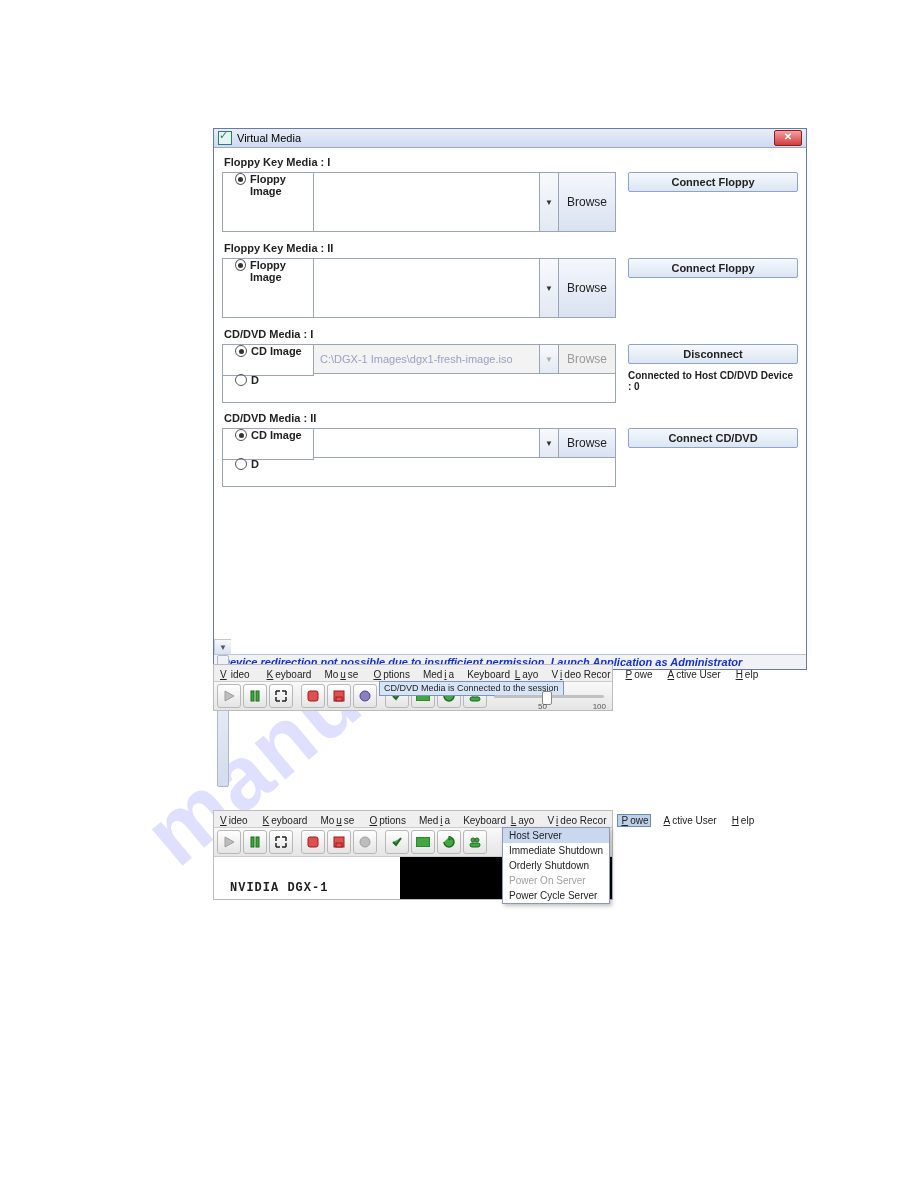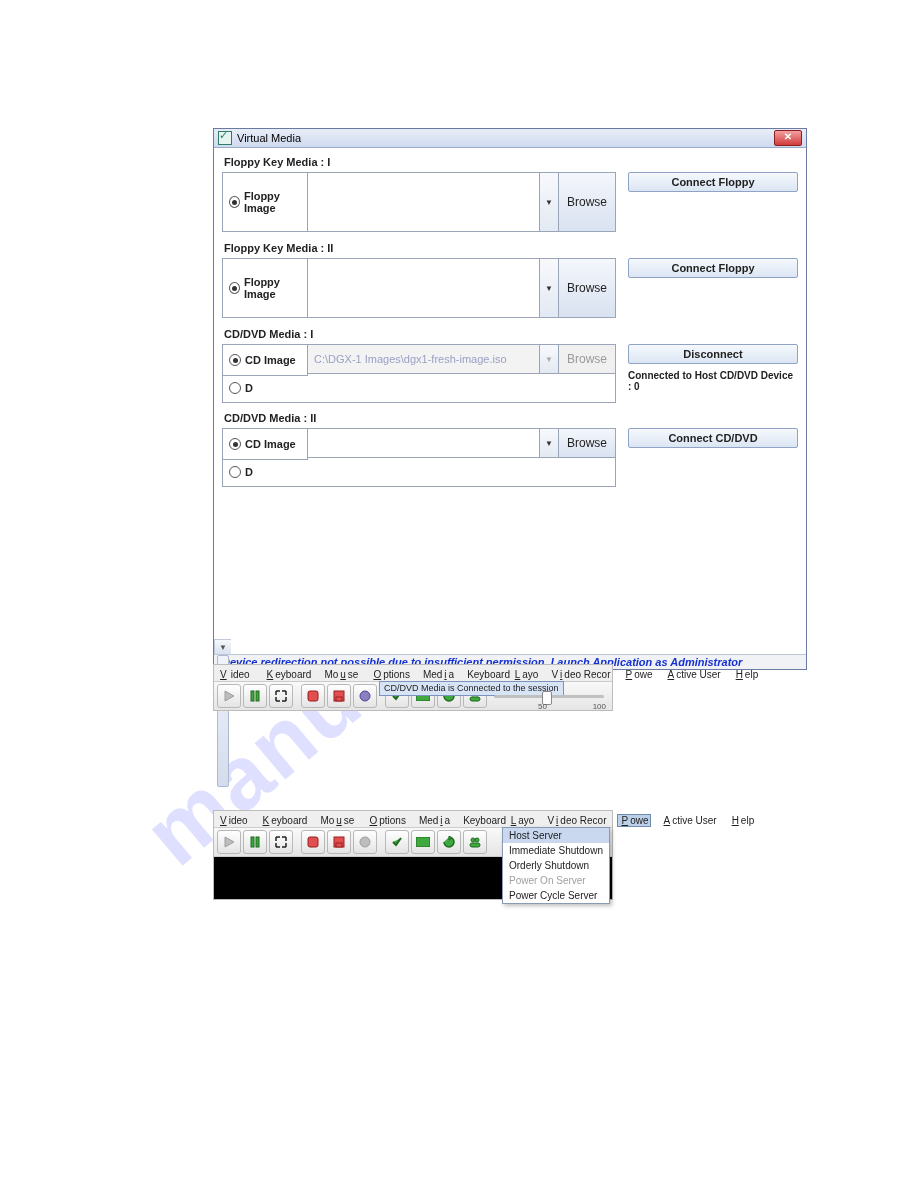--- a/index.html
+++ b/index.html
@@ -16,21 +16,21 @@
   .titlebar .spacer{flex:1;}
   .closebtn{width:26px;height:14px;background:linear-gradient(#f3a0a0,#d13c3c);border:1px solid #8a1f1f;border-radius:2px;color:#fff;font-size:10px;line-height:12px;text-align:center;font-weight:bold;}
   .dlg-body{display:flex;height:506px;flex-direction:column;}
   .scroll-area{flex:1;padding:6px 8px 4px 8px;overflow:hidden;position:relative;}
   .vscroll{width:16px;background:#e9edf3;border-left:1px solid #bfc8d6;position:relative;}
   .vscroll .arrow{height:14px;background:linear-gradient(#f6f8fc,#d9e1ee);border-bottom:1px solid #bfc8d6;display:flex;align-items:center;justify-content:center;font-size:8px;color:#555;}
   .vscroll .arrow.bot{position:absolute;bottom:0;left:0;right:0;border-top:1px solid #bfc8d6;border-bottom:none;}
   .vscroll .thumb{position:absolute;left:2px;right:2px;top:16px;height:130px;background:linear-gradient(#f0f3f9,#d3dced);border:1px solid #aeb9cf;border-radius:2px;}
   .section-label{font-weight:bold;font-size:11px;margin:2px 0 4px 2px;}
   .media-row{display:flex;align-items:stretch;margin-bottom:8px;}
-  .radio-box{width:78px;border:1px solid #9aa5b8;display:flex;align-items:center;padding-left:6px;font-size:11px;font-weight:bold;gap:4px;}
+  .radio-box{width:78px;border:1px solid #9aa5b8;display:flex;align-items:flex-start;padding-left:12px;font-size:11px;font-weight:bold;gap:4px;}
   .radio-box.short{height:28px;border-top:none;}
   .radio-dot{width:10px;height:10px;border:1px solid #555;border-radius:50%;display:inline-flex;align-items:center;justify-content:center;}
   .radio-dot.on:after{content:"";width:5px;height:5px;background:#333;border-radius:50%;}
   .combo{flex:1;border:1px solid #9aa5b8;border-left:none;display:flex;min-width:0;}
   .combo-input{flex:1;border:none;padding:4px 6px;font-size:11px;color:#9aa0c4;background:#fff;outline:none;min-width:0;}
   .combo-input.dis{background:#f3f3f3;}
   .combo-btn{width:18px;border-left:1px solid #9aa5b8;background:linear-gradient(#f7f9fc,#e3e9f3);display:flex;align-items:center;justify-content:center;font-size:8px;color:#333;}
   .browse{width:56px;border:1px solid #9aa5b8;border-left:none;background:linear-gradient(#f4f7fc,#d9e2f1);display:flex;align-items:center;justify-content:center;font-size:12px;}
   .browse.dis{color:#9a9a9a;background:#f0f0f0;}
   .right-col{width:170px;margin-left:12px;display:flex;flex-direction:column;align-items:stretch;}
@@ -341,17 +341,18 @@
         </div>
     </div>
     <div class="dropdown">
       <div class="sel">Host Server</div>
       <div>Immediate Shutdown</div>
       <div>Orderly Shutdown</div>
       <div class="dis">Power On Server</div>
       <div>Power Cycle Server</div>
     </div>
     <div class="consolebar">
+      <div class="console-left">NVIDIA DGX-1</div>
       <div class="console-right"></div>
     </div>
   </div>
 
 </div>
 
 </body></html>

